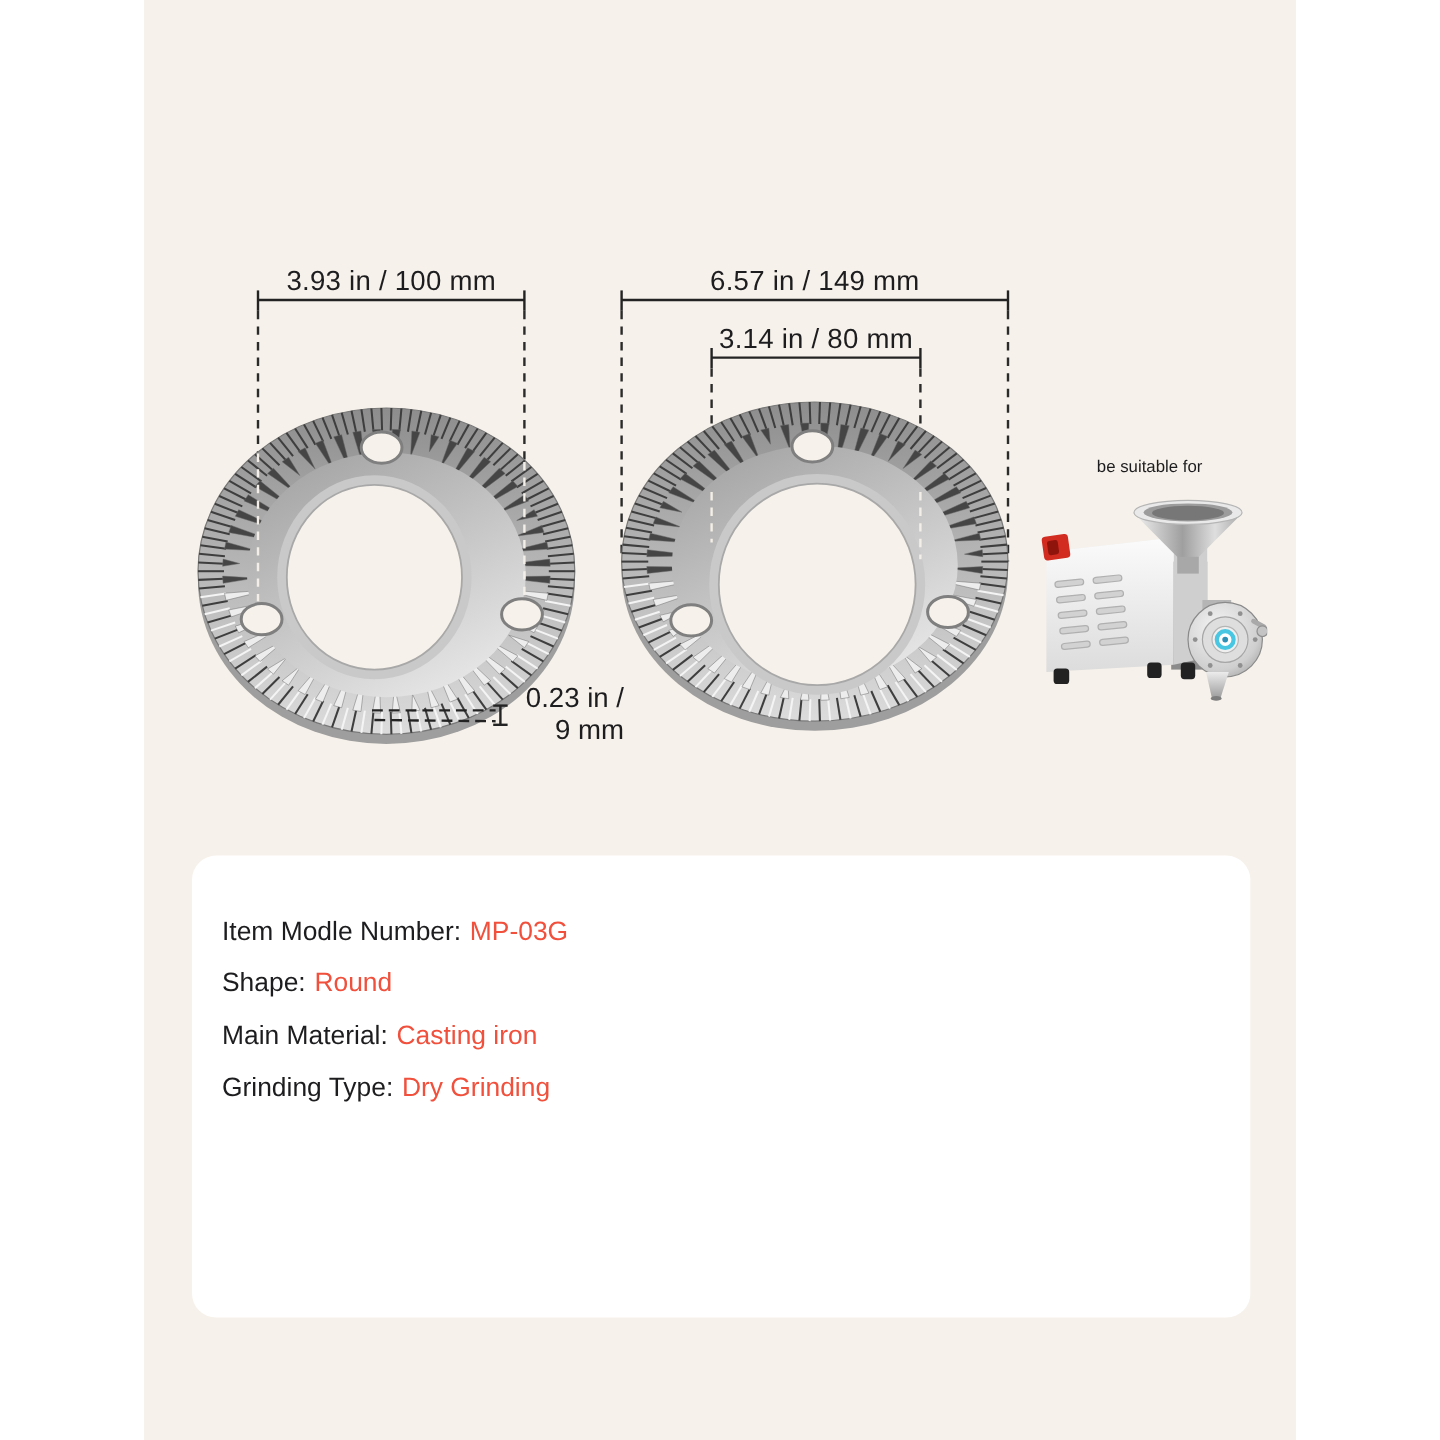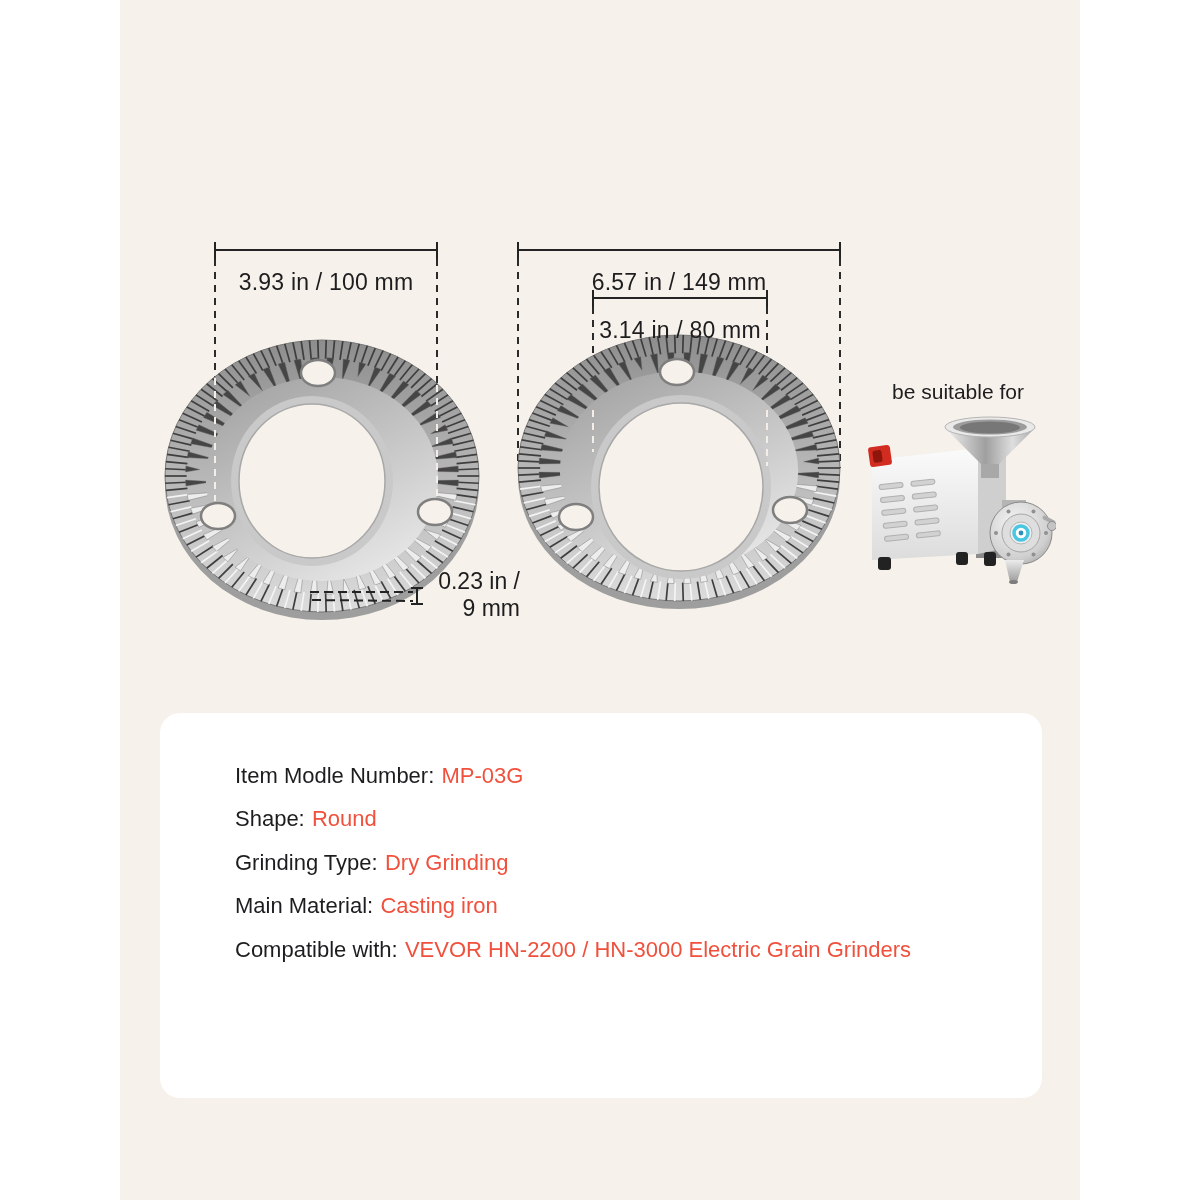--- a/index.html
+++ b/index.html
@@ -6,31 +6,31 @@
   body{
     width:1200px;height:1200px;position:relative;overflow:hidden;
     background:#ffffff;
     font-family:"Liberation Sans","DejaVu Sans",sans-serif;
     color:var(--ink,#1d1d1f);
   }
   .band{position:absolute;left:120px;top:0;width:960px;height:1200px;background:var(--bg,#f6f1ea);}
   #scene{position:absolute;left:0;top:0;}
   .dim-label{
     position:absolute;font-size:23px;line-height:26px;color:var(--ink,#1d1d1f);
-    text-align:center;letter-spacing:.2px;white-space:nowrap;margin-top:48px;
+    text-align:center;letter-spacing:.2px;white-space:nowrap;
   }
   .thickness-block{position:absolute;left:420px;top:568px;width:100px;text-align:right;}
   .thickness-block div{font-size:23px;line-height:27px;color:var(--ink,#1d1d1f);}
   .suitable{position:absolute;left:856px;top:380px;width:204px;text-align:center;
-    font-size:21px;color:var(--ink,#1d1d1f);}
+    font-size:14px;color:var(--ink,#1d1d1f);}
   .machine{position:absolute;left:856px;top:402px;width:200px;height:190px;}
   .spec-card{
     position:absolute;left:160px;top:713px;width:882px;height:385px;
     background:var(--card,#ffffff);border-radius:20px;box-sizing:border-box;
-    padding:41px 30px 0 75px;
+    padding:41px 30px 0 25px;
   }
   .spec-row{height:43.5px;display:flex;align-items:center;font-size:22px;white-space:nowrap;}
   .spec-label{color:var(--ink,#1d1d1f);}
   .spec-value{color:var(--accent,#f0503c);font-weight:400;margin-left:.33em;}
 </style>
 </head>
 <body style="--accent: #f0503c; --bg: #f6f1ea; --card: #ffffff; --ink: #1d1d1f; background: rgb(255, 255, 255);">
 
 <div class="band"></div>
 
@@ -541,25 +541,21 @@
   <div id="spec-list">
       <div class="spec-row">
         <span class="spec-label">Item Modle Number:</span>
         <span class="spec-value">MP-03G</span>
       </div>
       <div class="spec-row">
         <span class="spec-label">Shape:</span>
         <span class="spec-value">Round</span>
       </div>
       <div class="spec-row">
-        <span class="spec-label">Grinding Type:</span>
-        <span class="spec-value">Dry Grinding</span>
-      </div>
-      <div class="spec-row">
         <span class="spec-label">Main Material:</span>
         <span class="spec-value">Casting iron</span>
       </div>
       <div class="spec-row">
-        <span class="spec-label">Compatible with:</span>
-        <span class="spec-value">VEVOR HN-2200 / HN-3000 Electric Grain Grinders</span>
+        <span class="spec-label">Grinding Type:</span>
+        <span class="spec-value">Dry Grinding</span>
       </div>
     </div>
 </div>
 
 </body></html>

